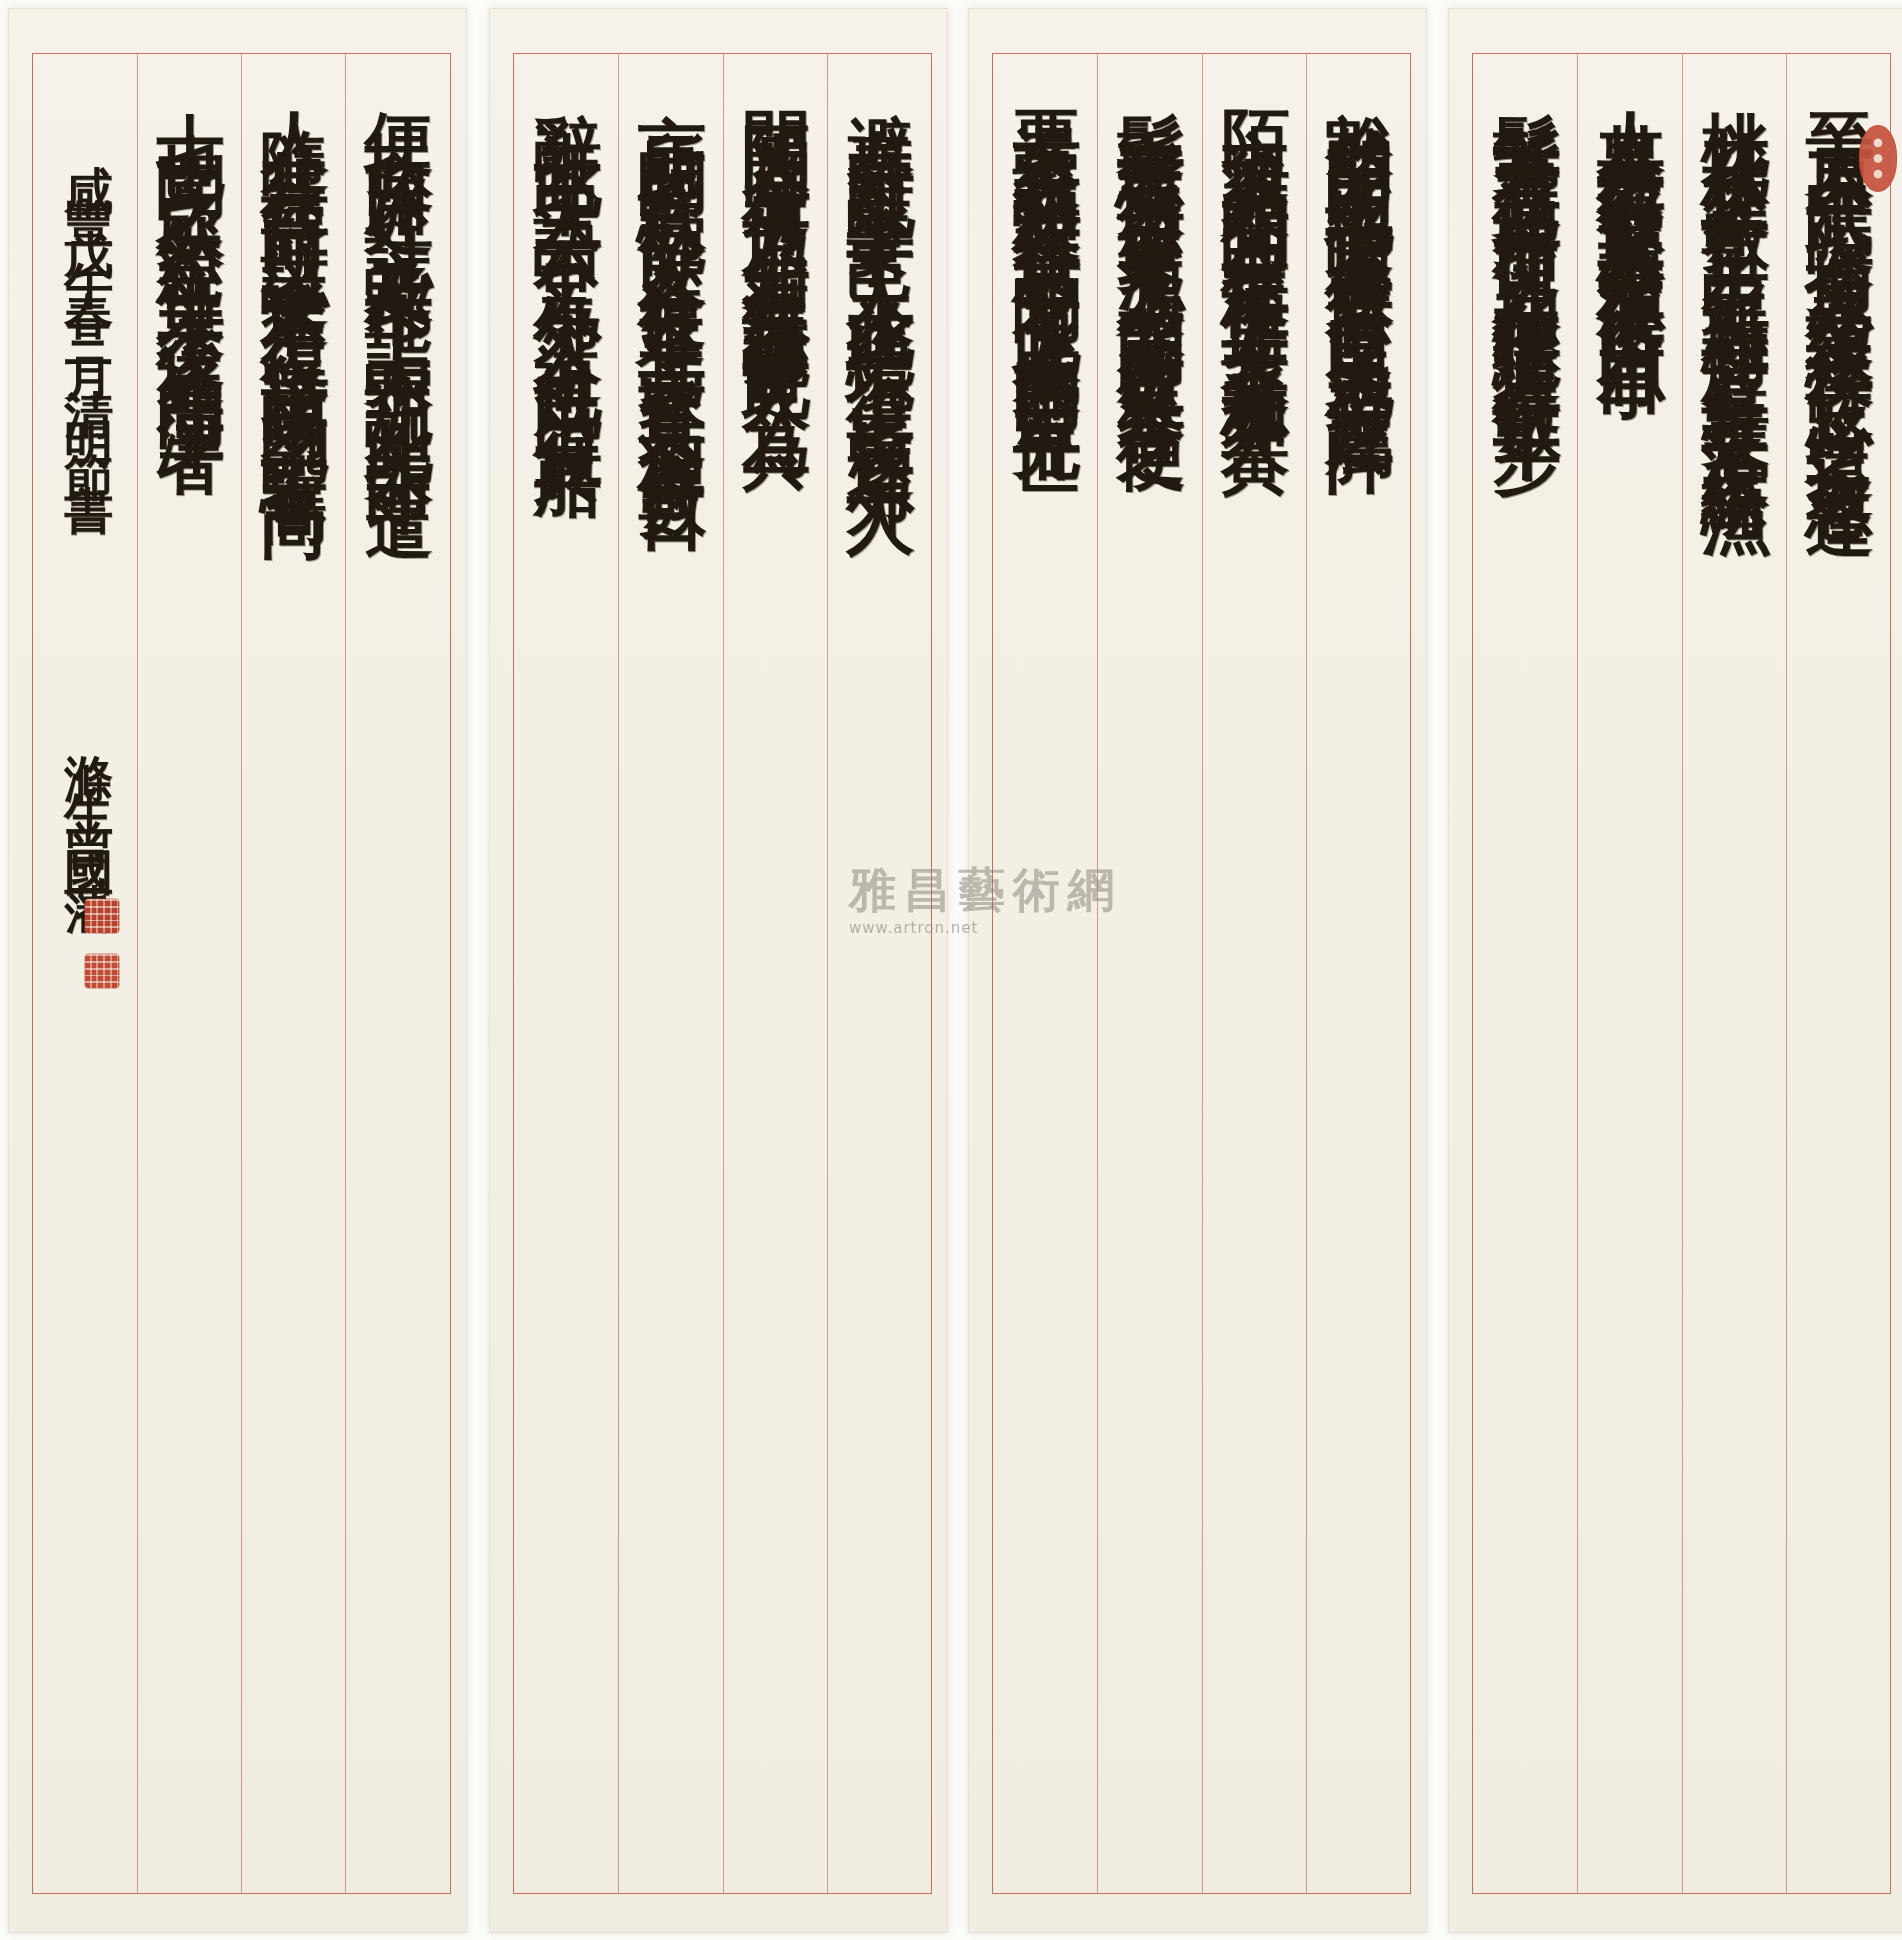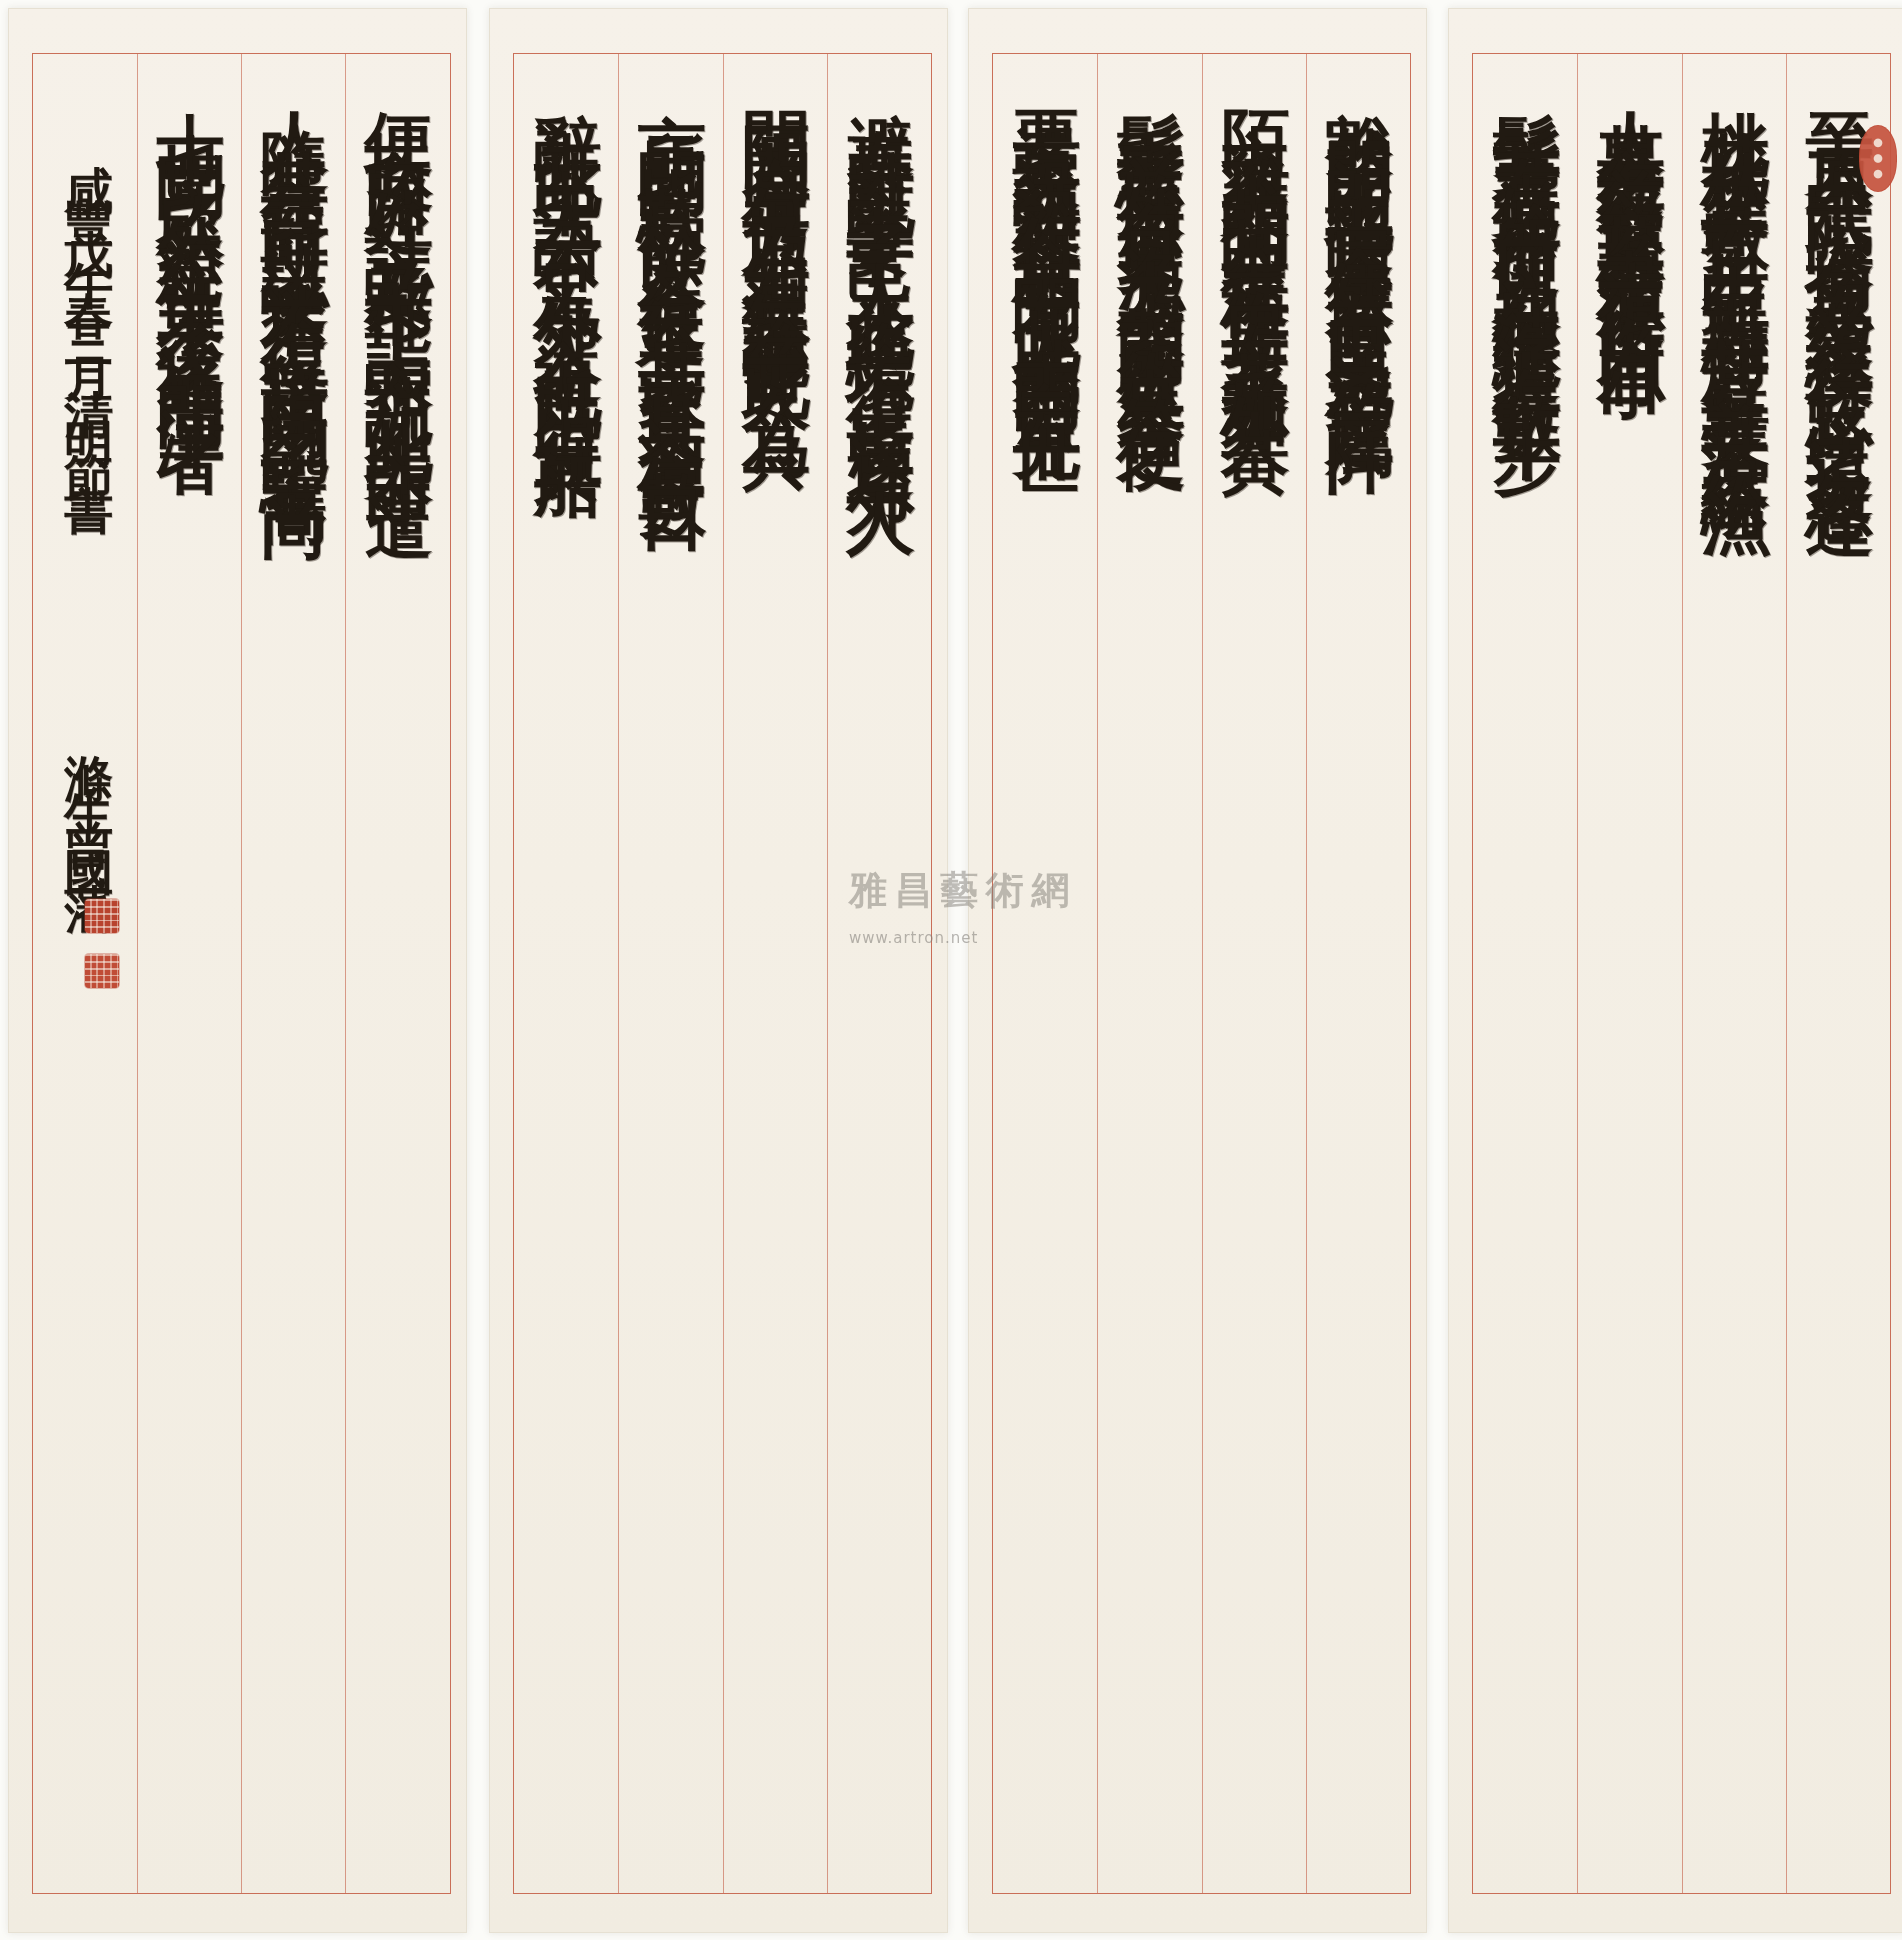--- a/index.html
+++ b/index.html
@@ -38,22 +38,22 @@
              border-radius:50%/46%;border:1.9px solid rgba(186,62,40,.55);box-sizing:border-box;
              background:
                radial-gradient(circle at 50% 26%,rgba(246,238,226,.85) 3.8px,rgba(0,0,0,0) 4.8px),
                radial-gradient(circle at 50% 50%,rgba(246,238,226,.85) 3.8px,rgba(0,0,0,0) 4.8px),
                radial-gradient(circle at 50% 74%,rgba(246,238,226,.85) 3.8px,rgba(0,0,0,0) 4.8px),
                #c65540;
              opacity:.93;}
   
   .watermark{position:absolute;left:849px;top:869px;z-index:10;pointer-events:none;
              color:rgba(125,122,116,.48);text-align:left;}
-  .watermark .wm-big{font-size:38px;letter-spacing:7.6px;font-weight:700;line-height:42px;}
-  .watermark .wm-url{font-size:15px;letter-spacing:1px;line-height:17px;margin-top:19px;
+  .watermark .wm-big{font-size:47px;letter-spacing:7.6px;font-weight:700;line-height:42px;}
+  .watermark .wm-url{font-size:15px;letter-spacing:1px;line-height:17px;margin-top:9px;
                      color:rgba(125,122,116,.55);}
 </style>
 </head>
 <body>
 
 <div class="stage">
 
   <section class="panel p1">
     <div class="frame">
       <div class="col p92">便扶向路处々誌之及郡下詣太守説如此太守即遣</div>

